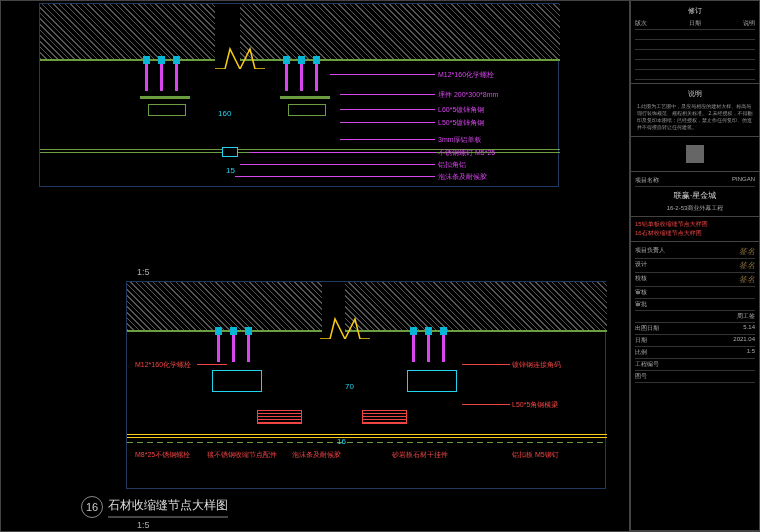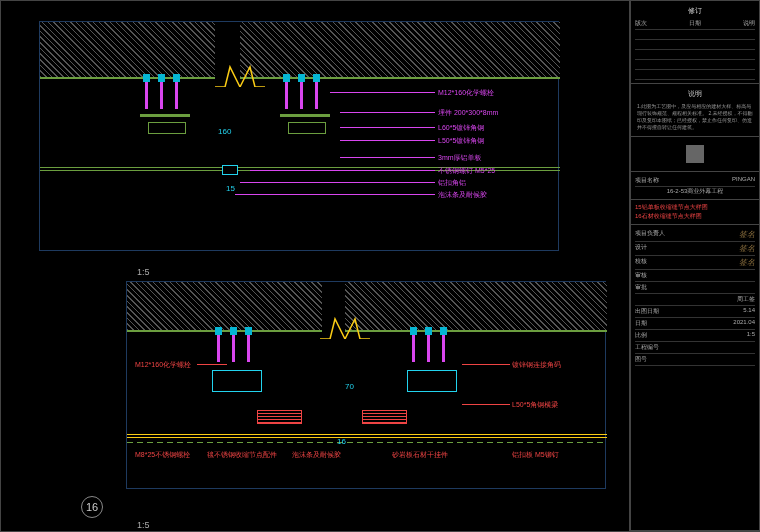--- a/index.html
+++ b/index.html
@@ -1,20 +1,20 @@
 <!DOCTYPE html>
 <html><head>
 <meta charset="utf-8">
 <style>
 *{margin:0;padding:0;box-sizing:border-box}
 body{background:#000;font-family:"Microsoft YaHei",sans-serif;color:#fff;width:760px;height:532px;position:relative;overflow:hidden}
 .main-area{position:absolute;left:0;top:0;width:630px;height:532px;border:1px solid #444}
 .sidebar{position:absolute;right:0;top:0;width:130px;height:532px;border:1px solid #444;display:flex;flex-direction:column}
 .detail-box{position:absolute;border:1px solid #1e3a5f}
-.detail-15{left:38px;top:20px;width:520px;height:230px}
+.detail-15{left:38px;top:2px;width:520px;height:184px}
 .detail-16{left:125px;top:280px;width:480px;height:208px}
 .hatch{position:absolute;background:repeating-linear-gradient(45deg,#555 0,#555 1px,#000 1px,#000 4px)}
 .hatch-top{top:0;height:55px}
 .green-line{position:absolute;background:#6b9e3f;height:2px}
 .magenta{color:#d946ef;font-size:7px;position:absolute}
 .red{color:#ef4444;font-size:7px;position:absolute}
 .leader{position:absolute;height:1px;background:#d946ef}
 .leader-red{position:absolute;height:1px;background:#ef4444}
 .bolt{position:absolute;width:3px;height:35px}
 .bolt::before{content:'';position:absolute;top:0;left:-2px;width:7px;height:8px;background:#06b6d4}
@@ -129,20 +129,21 @@
     <div class="red" style="left:385px;top:78px">镀锌钢连接角码</div>
     <div class="leader-red" style="top:82px;left:335px;width:48px"></div>
     <div class="red" style="left:385px;top:118px">L50*5角钢横梁</div>
     <div class="leader-red" style="top:122px;left:335px;width:48px"></div>
     <div class="red" style="left:385px;top:168px">铝扣板 M5铆钉</div>
     <div class="red" style="left:265px;top:168px">砂岩板石材干挂件</div>
   </div>
 
   <div class="title-row" style="left:80px;top:495px">
     <div class="circle-num">16</div>
+    <div class="title-text">石材收缩缝节点大样图</div>
   </div>
   <div class="scale-text" style="position:absolute;left:108px;top:519px">1:5</div>
 </div>
 
 <div class="sidebar">
   <div class="sb-section">
     <div class="sb-title">修订</div>
     <div class="sb-row">
         <span>版次</span>
         <span>日期</span>
@@ -160,20 +161,21 @@
 2.未经授权，不得翻印及复印本图纸；已经授权，禁止作任何复印、仿造并不得擅自转让任何建筑。</div>
   </div>
   <div class="logo-box">
     <div class="logo"></div>
   </div>
   <div class="sb-section">
     <div class="sb-row">
         <span>项目名称</span>
         <span>PINGAN</span>
       </div>
+    <div style="text-align:center;font-size:8px;color:#ddd;padding:3px 0">联赢·星金城</div>
     <div style="text-align:center;font-size:6px;color:#aaa">16-2-53商业外幕工程</div>
   </div>
   <div class="sb-section" style="color:#ef4444;font-size:6px">
     <div>15铝单板收缩缝节点大样图</div>
     <div>16石材收缩缝节点大样图</div>
   </div>
   <div class="sb-section" style="flex:1">
     <div class="sb-row">
         <span>项目负责人</span>
         <span class="sig">签名</span>

